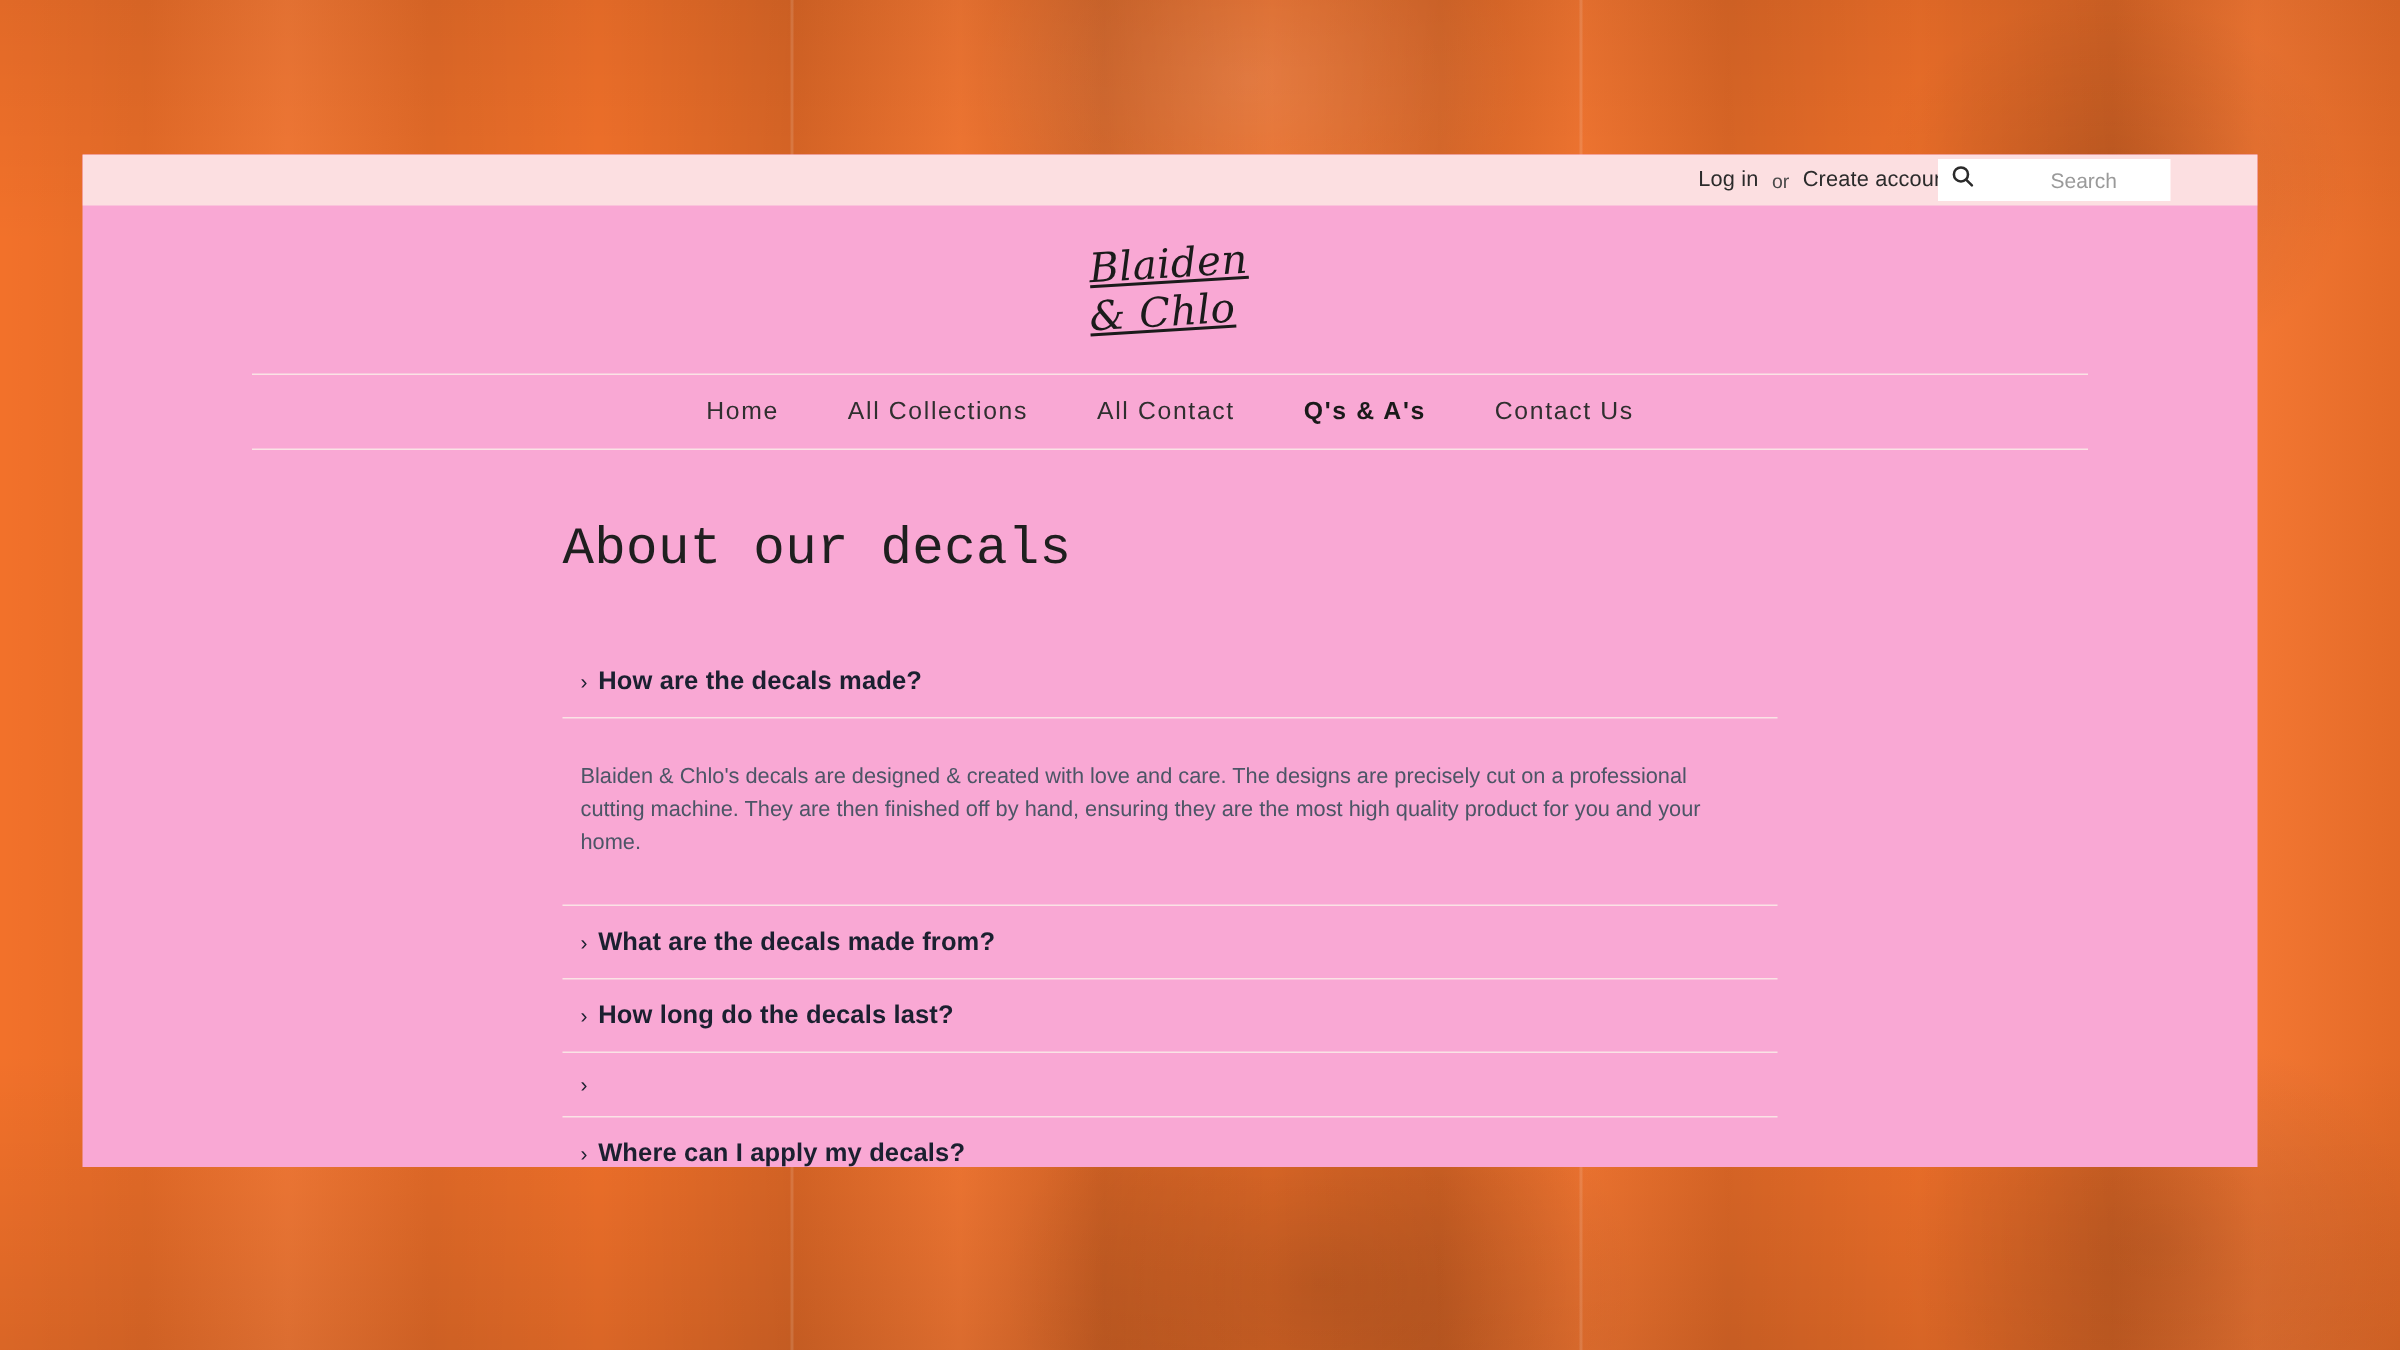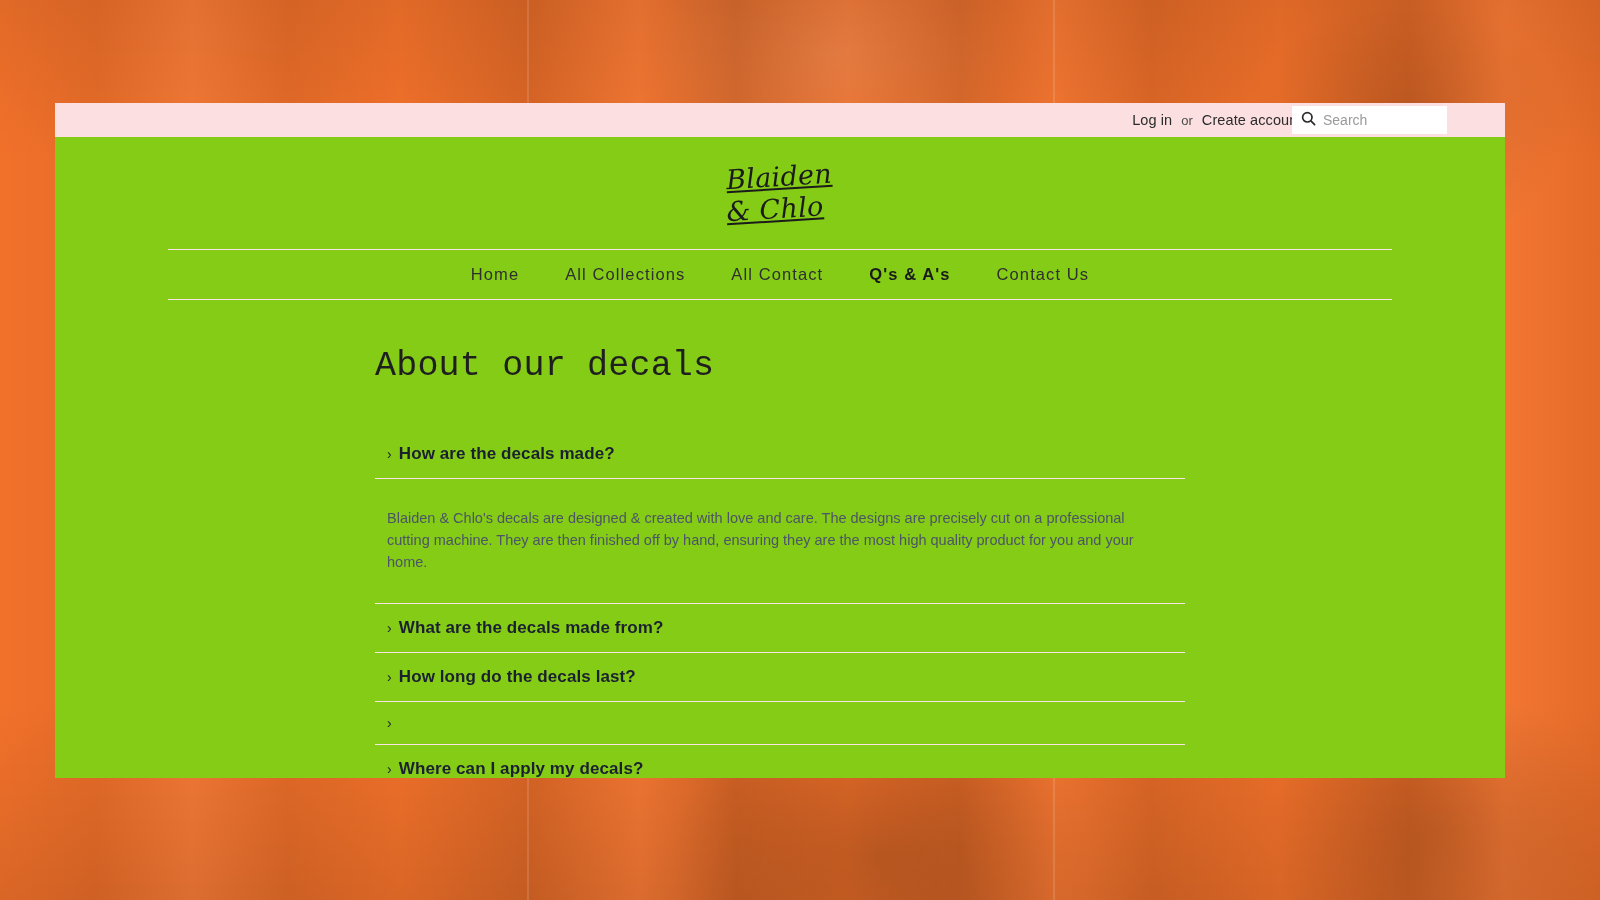--- a/index.html
+++ b/index.html
@@ -49,21 +49,21 @@
     background: rgba(255,255,255,.13);
   }
 
   
   .card {
     position: absolute;
     left: 55px;
     top: 103px;
     width: 1450px;
     height: 675px;
-    background: #84cc16;
+    background: #f9a8d4;
     overflow: hidden;
   }
 
   
   .topbar {
     height: 34px;
     background: #fcdfe1;
     display: flex;
     align-items: center;
     justify-content: flex-end;
@@ -117,20 +117,21 @@
   .search-icon { flex: 0 0 auto; display: block; margin-right: 7px; }
   .search-input {
     border: none;
     outline: none;
     background: transparent;
     font-family: "Liberation Sans", sans-serif;
     font-size: 14px;
     color: #2b2b2b;
     width: 100%;
     height: 100%;
+    margin-left: 44px;
   }
   .search-input::placeholder { color: #9a9a9a; }
 
   
   .logo-band {
     height: 112px;
     display: flex;
     align-items: center;
     justify-content: center;
   }

